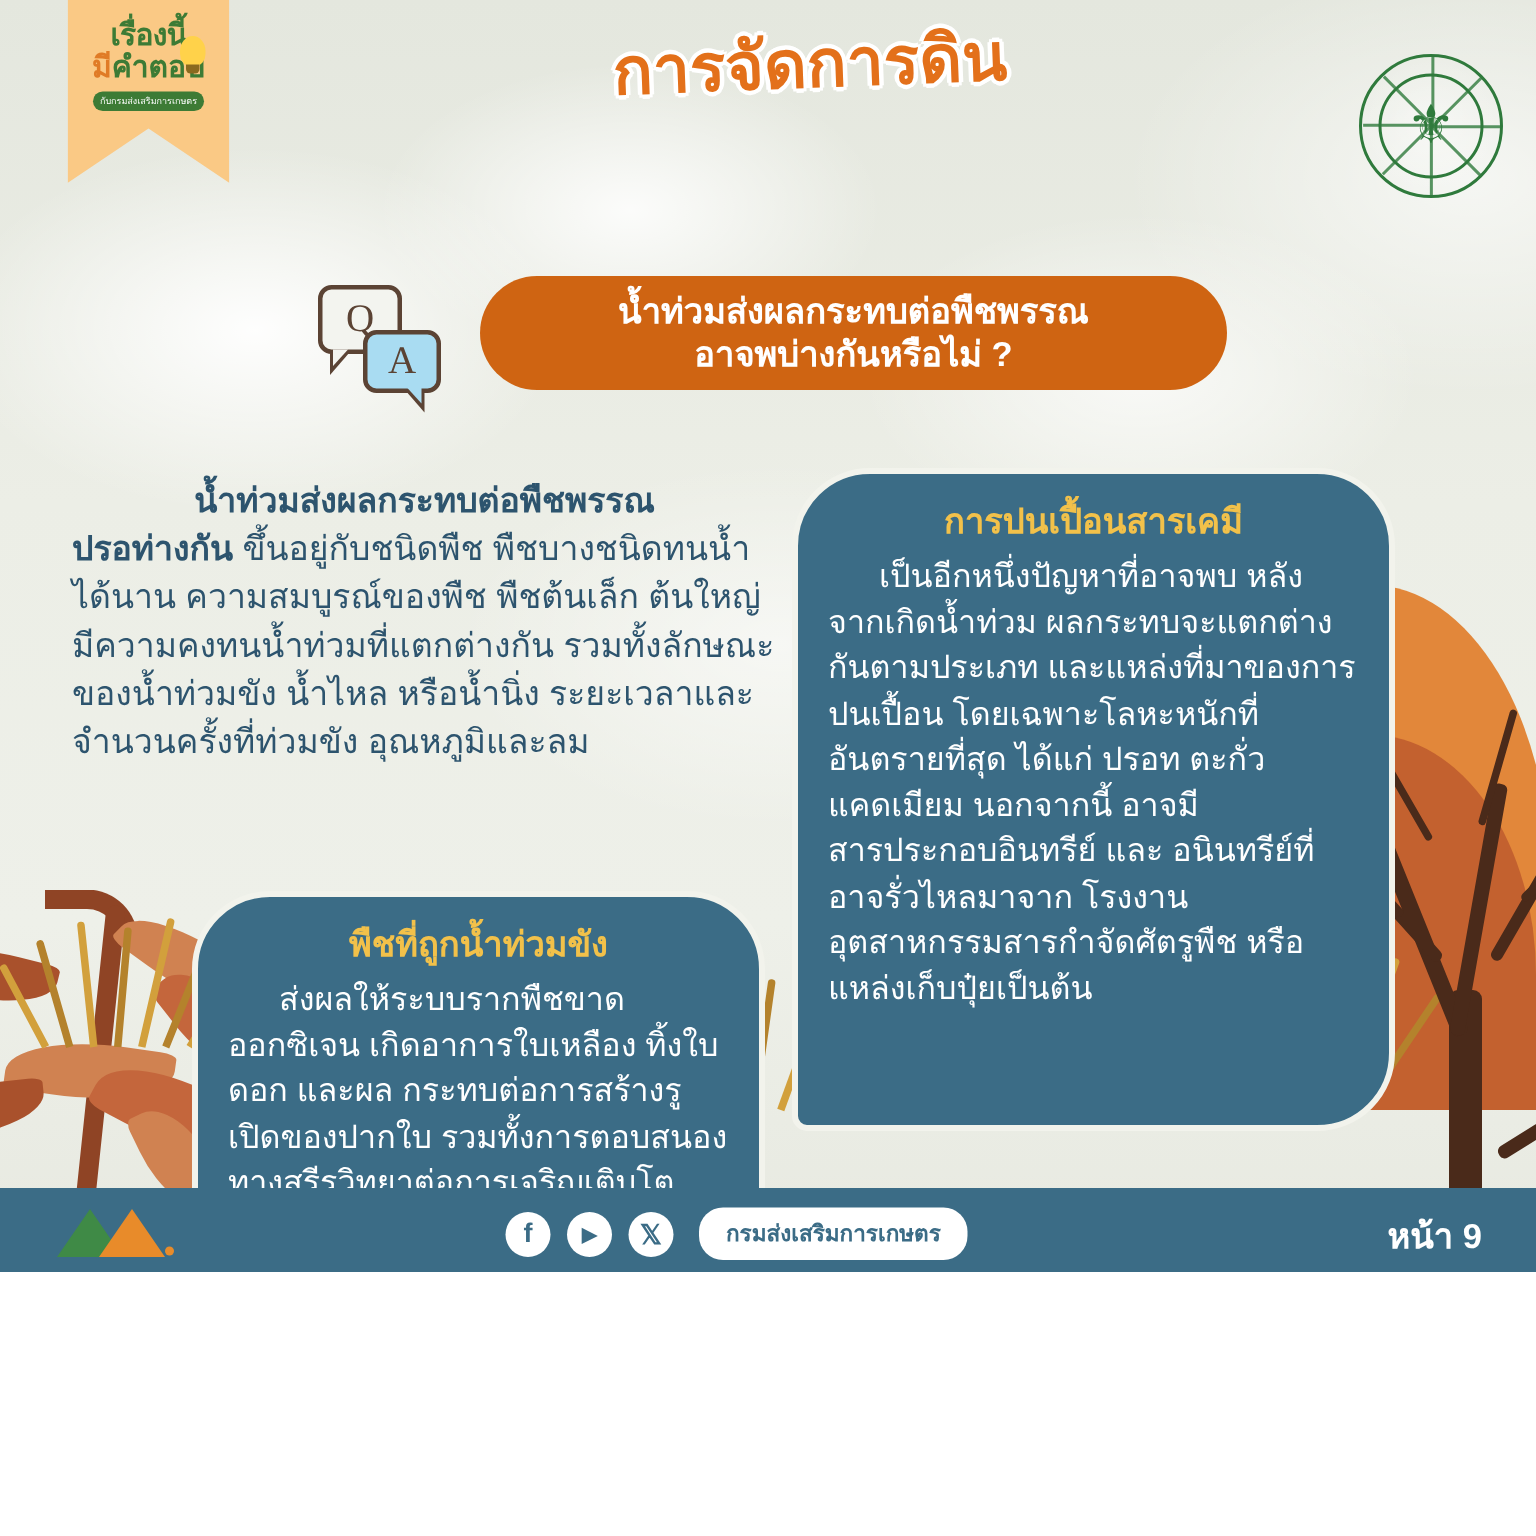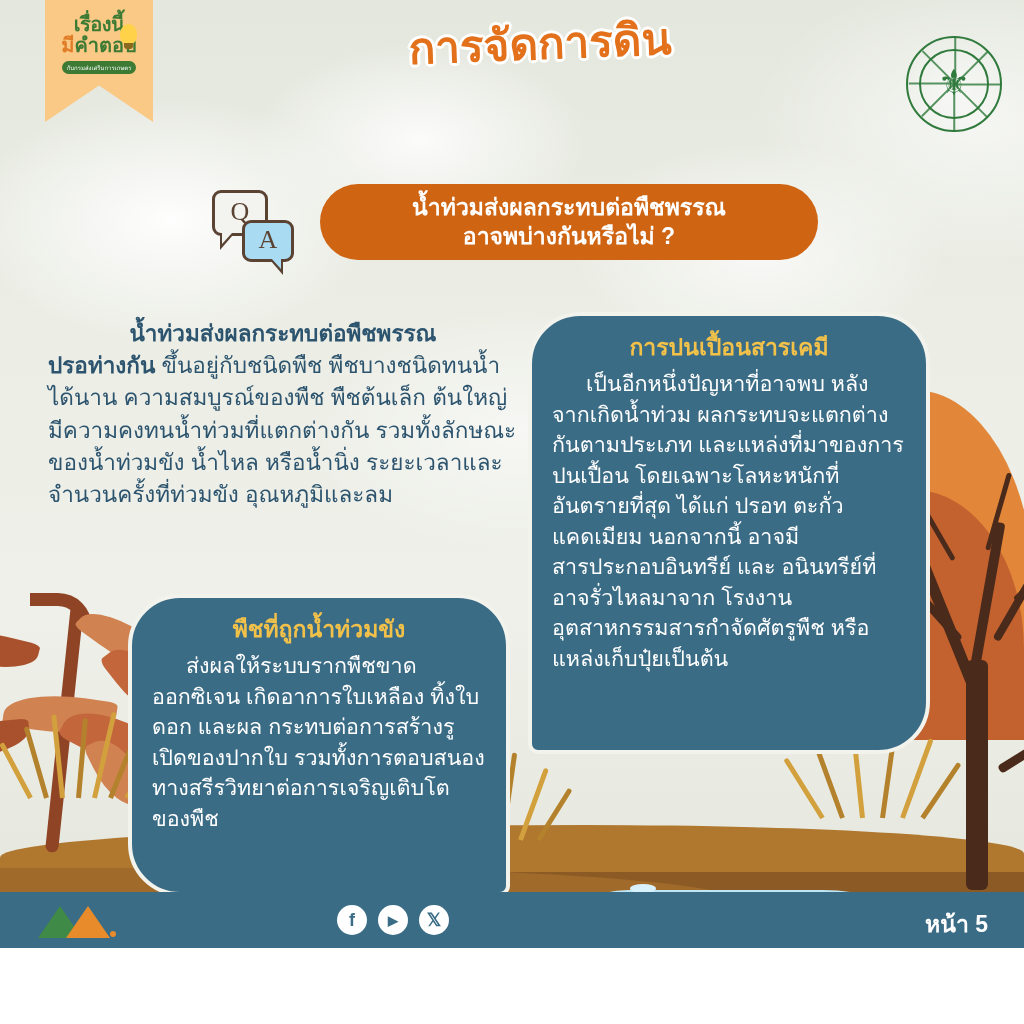--- a/index.html
+++ b/index.html
@@ -3,21 +3,21 @@
 <meta charset="utf-8">
 <style>
   * { box-sizing: border-box; margin: 0; padding: 0; }
   html, body {
     width: 1024px; height: 1024px;
     font-family: "Liberation Sans", sans-serif;
     overflow: hidden;
   }
   #page {
     position: relative;
-    width: 1024px; height: 948px;
+    width: 1024px; height: 848px;
     background: #e9eae2;
     overflow: hidden;
   }
 
   
   .sky {
     position: absolute; left: 0; top: 0; width: 1024px; height: 880px;
     background:
       radial-gradient(ellipse 300px 180px at 170px 220px, rgba(255,255,255,.95) 0%, rgba(255,255,255,0) 68%),
       radial-gradient(ellipse 240px 140px at 420px 140px, rgba(255,255,255,.85) 0%, rgba(255,255,255,0) 70%),
@@ -407,17 +407,18 @@
   <div class="footer">
     <div class="foot-logo">
       <div class="mtn g"></div>
       <div class="mtn o"></div>
       <div class="foot-dot"></div>
     </div>
     <div class="socials">
       <div class="sicon">f</div>
       <div class="sicon yt">▶</div>
       <div class="sicon">𝕏</div>
-    </div>
-    <div class="page-no">หน้า 5</div>
+      <div class="dept-pill">กรมส่งเสริมการเกษตร</div>
+    </div>
+    <div class="page-no">หน้า 9</div>
   </div>
 
 </div>
 
 </body></html>

